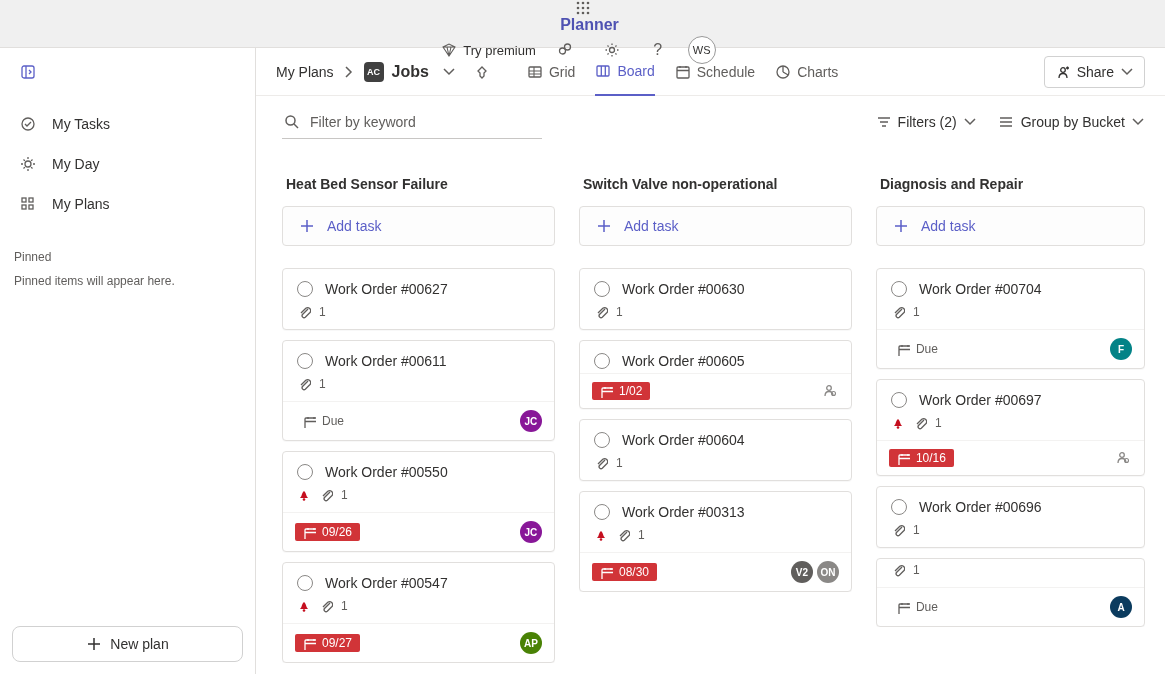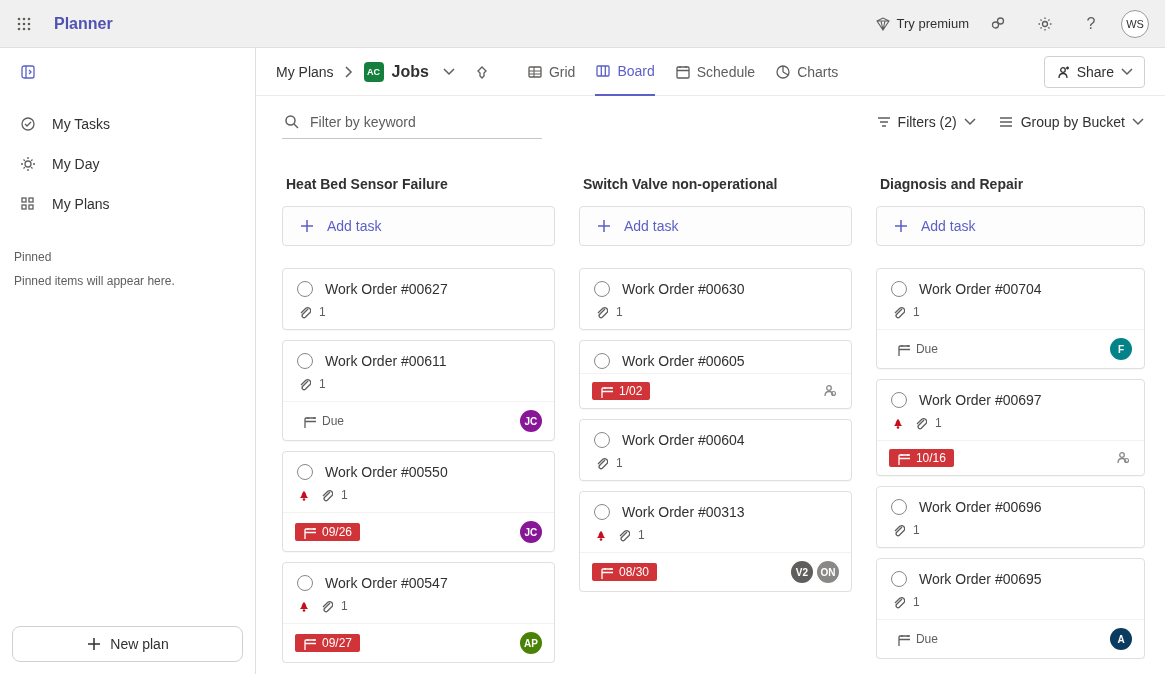--- a/index.html
+++ b/index.html
@@ -1,19 +1,19 @@
 <!DOCTYPE html>
 <html><head>
 <meta charset="utf-8">
 <style>
   * { box-sizing: border-box; margin: 0; padding: 0; }
   body { font-family: "Segoe UI", -apple-system, sans-serif; font-size: 14px; color: #323130; background: #fff; width: 1165px; height: 674px; overflow: hidden; display: flex; flex-direction: column; }
   
   
-  .top-header { height: 48px; background: #f0f0f0; display: flex; align-items: center; padding: 0 8px; border-bottom: 1px solid #e1dfdd; }
+  .top-header { height: 48px; background: #f0f0f0; display: flex; align-items: center; padding: 0 8px; border-bottom: 1px solid #e1dfdd; flex-direction: column; }
   .waffle-btn { width: 32px; height: 32px; display: flex; align-items: center; justify-content: center; cursor: pointer; }
   .app-title { color: #4f52b2; font-weight: 600; font-size: 16px; margin-left: 14px; }
   .header-spacer { flex: 1; }
   .header-actions { display: flex; align-items: center; gap: 14px; padding-right: 8px; }
   .try-premium { display: flex; align-items: center; gap: 6px; font-size: 13px; cursor: pointer; }
   .icon-btn { width: 32px; height: 32px; display: flex; align-items: center; justify-content: center; cursor: pointer; color: #605e5c; }
   .avatar-circle { width: 28px; height: 28px; border-radius: 50%; border: 1px solid #999; display: flex; align-items: center; justify-content: center; font-size: 11px; color: #323130; background: #fff; }
 
   
   .body-row { display: flex; flex: 1; min-height: 0; }
@@ -26,21 +26,21 @@
   .sidebar-spacer { flex: 1; }
   .new-plan-btn { height: 36px; border: 1px solid #d1d1d1; border-radius: 8px; background: #fff; display: flex; align-items: center; justify-content: center; gap: 8px; cursor: pointer; font-size: 14px; color: #323130; }
 
   
   .main { flex: 1; display: flex; flex-direction: column; min-width: 0; }
 
   
   .plan-header { height: 48px; display: flex; align-items: center; padding: 0 20px; border-bottom: 1px solid #edebe9; }
   .breadcrumb { display: flex; align-items: center; gap: 8px; font-size: 14px; }
   .breadcrumb-link { color: #323130; }
-  .plan-badge { width: 20px; height: 20px; border-radius: 4px; background: #15803d; color: #fff; font-size: 9px; font-weight: 600; display: flex; align-items: center; justify-content: center; }
+  .plan-badge { width: 20px; height: 20px; border-radius: 4px; background: #404040; color: #fff; font-size: 9px; font-weight: 600; display: flex; align-items: center; justify-content: center; }
   .plan-name { font-weight: 700; font-size: 16px; }
   .small-icon-btn { width: 24px; height: 24px; display: flex; align-items: center; justify-content: center; cursor: pointer; color: #605e5c; }
   .views { display: flex; align-items: center; gap: 20px; margin-left: 34px; }
   .view-item { display: flex; align-items: center; gap: 6px; height: 48px; cursor: pointer; color: #605e5c; font-size: 14px; }
   .view-item.active { color: #5b5fc7; border-bottom: 2px solid #5b5fc7; margin-bottom: -1px; }
   .share-btn { margin-left: auto; height: 32px; padding: 0 10px; border: 1px solid #d1d1d1; border-radius: 4px; display: flex; align-items: center; gap: 6px; cursor: pointer; font-size: 14px; background: #fff; }
 
   
   .filter-row { height: 52px; display: flex; align-items: center; padding: 0 20px 0 26px; }
   .filter-input-wrap { position: relative; width: 260px; display: flex; align-items: center; border-bottom: 1px solid #c8c6c4; color: #605e5c; }
@@ -597,24 +597,20 @@
                 <span class="card-title">Work Order #00696</span>
               </div>
               <div class="card-meta-row">
                 <svg width="14" height="14" style="color:#605e5c">
                   <use href="#ic-attach"></use>
                 </svg>
                 <span>1</span>
               </div>
             </div>
             <div class="card">
-              <div class="card-title-row">
-                <span class="status-circle"></span>
-                <span class="card-title">Work Order #00695</span>
-              </div>
               <div class="card-meta-row">
                 <svg width="14" height="14" style="color:#605e5c">
                   <use href="#ic-attach"></use>
                 </svg>
                 <span>1</span>
               </div>
               <div class="card-footer">
                 <span class="due-pill">
                   <svg width="13" height="13">
                     <use href="#ic-calendar"></use>

